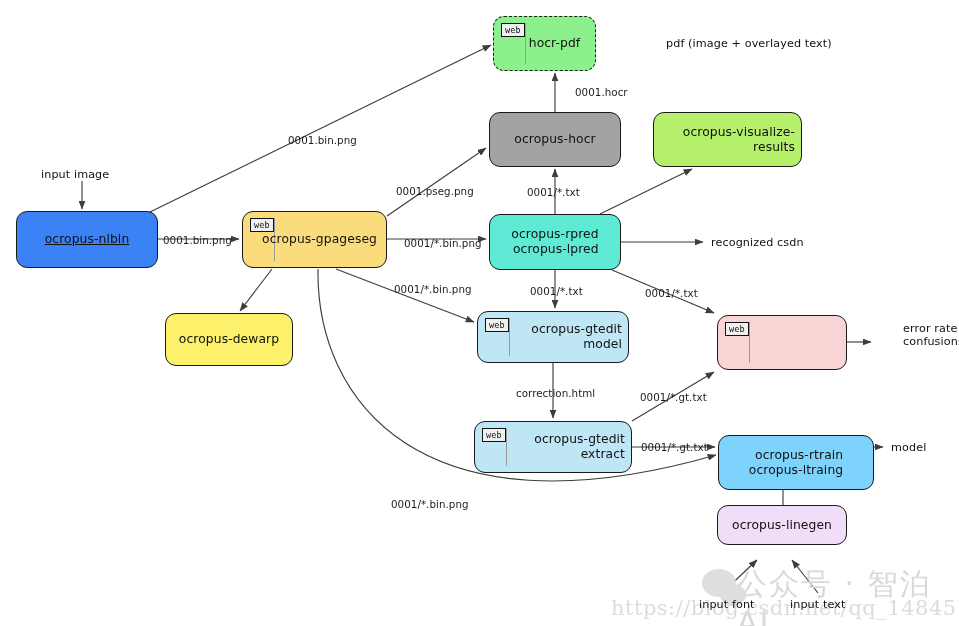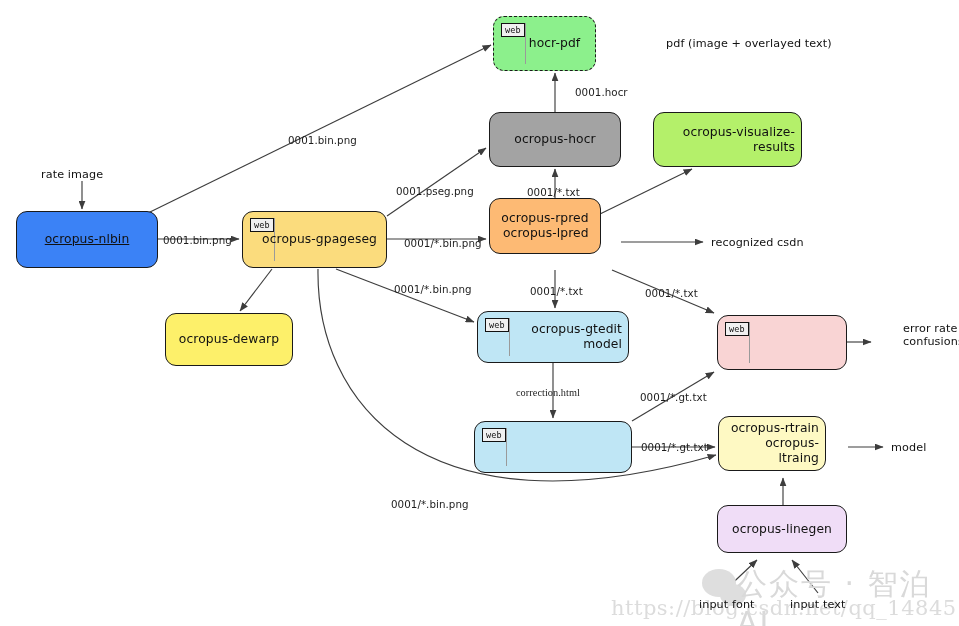--- a/index.html
+++ b/index.html
@@ -114,65 +114,66 @@
         <div class="lbl">ocropus-visualize-results</div>
       </div>
       <div class="node" style="left: 16px; top: 211px; width: 142px; height: 57px; background: #3b82f6; text-decoration: underline;">
         <div class="lbl">ocropus-nlbin</div>
       </div>
       <div class="node" style="left: 242px; top: 211px; width: 145px; height: 57px; background: rgb(251, 220, 125);">
         <div class="webrule"></div>
         <div class="webbadge">web</div>
         <div class="lbl" style="padding-left: 16px;">ocropus-gpageseg</div>
       </div>
-      <div class="node" style="left: 489px; top: 198px; width: 112px; height: 56px; background: #fdba74;">
+      <div class="node" style="left: 489px; top: 214px; width: 132px; height: 56px; background: #5eead4;">
         <div class="lbl">ocropus-rpred
 ocropus-lpred</div>
       </div>
       <div class="node" style="left: 165px; top: 313px; width: 128px; height: 53px; background: rgb(253, 240, 106);">
         <div class="lbl">ocropus-dewarp</div>
       </div>
       <div class="node" style="left: 477px; top: 311px; width: 152px; height: 52px; background: rgb(191, 230, 245);">
         <div class="webrule"></div>
         <div class="webbadge">web</div>
         <div class="lbl" style="padding-left: 26px;">ocropus-gtedit model</div>
       </div>
       <div class="node" style="left: 717px; top: 315px; width: 130px; height: 55px; background: rgb(249, 212, 212);">
         <div class="webrule"></div>
         <div class="webbadge">web</div>
       </div>
       <div class="node" style="left: 474px; top: 421px; width: 158px; height: 52px; background: rgb(191, 230, 245);">
         <div class="webrule"></div>
         <div class="webbadge">web</div>
+        <div class="lbl" style="padding-left: 26px;">ocropus-gtedit extract</div>
       </div>
-      <div class="node" style="left: 718px; top: 416px; width: 108px; height: 55px; background: #fef9c3;">
+      <div class="node" style="left: 718px; top: 435px; width: 156px; height: 55px; background: #7dd3fc;">
         <div class="lbl">ocropus-rtrain
 ocropus-ltraing</div>
       </div>
-      <div class="node" style="left: 717px; top: 505px; width: 130px; height: 48px; background: rgb(240, 221, 247);">
+      <div class="node" style="left: 717px; top: 505px; width: 130px; height: 40px; background: rgb(240, 221, 247);">
         <div class="lbl">ocropus-linegen</div>
       </div>
     </div>
   <div id="elabels">
       <div class="elabel" style="left: 288px; top: 134px;">0001.bin.png</div>
       <div class="elabel" style="left: 163px; top: 234px;">0001.bin.png</div>
       <div class="elabel" style="left: 396px; top: 185px;">0001.pseg.png</div>
       <div class="elabel" style="left: 404px; top: 237px;">0001/*.bin.png</div>
       <div class="elabel" style="left: 394px; top: 283px;">0001/*.bin.png</div>
       <div class="elabel" style="left: 391px; top: 498px;">0001/*.bin.png</div>
       <div class="elabel" style="left: 527px; top: 186px;">0001/*.txt</div>
       <div class="elabel" style="left: 527px; top: 86px; margin-left: 48px;">0001.hocr</div>
       <div class="elabel" style="left: 530px; top: 285px;">0001/*.txt</div>
       <div class="elabel" style="left: 645px; top: 287px;">0001/*.txt</div>
-      <div class="elabel" style="left: 516px; top: 387px; font-family: Liberation Serif, serif;">correction.html</div>
+      <div class="elabel" style="left: 516px; top: 387px;">correction.html</div>
       <div class="elabel" style="left: 640px; top: 391px;">0001/*.gt.txt</div>
       <div class="elabel" style="left: 641px; top: 441px;">0001/*.gt.txt</div>
     </div>
   <div id="iolabels">
-      <div class="iolabel" style="left: 41px; top: 168px;">rate image</div>
+      <div class="iolabel" style="left: 41px; top: 168px;">input image</div>
       <div class="iolabel" style="left: 666px; top: 37px;">pdf (image + overlayed text)</div>
       <div class="iolabel" style="left: 711px; top: 236px;">recognized csdn</div>
       <div class="iolabel" style="left: 879px; top: 322px; margin-left: 24px;">error rate
 confusions</div>
       <div class="iolabel" style="left: 891px; top: 441px;">model</div>
       <div class="iolabel" style="left: 699px; top: 598px;">input font</div>
       <div class="iolabel" style="left: 790px; top: 598px;">input text</div>
     </div>
 </div>
 

